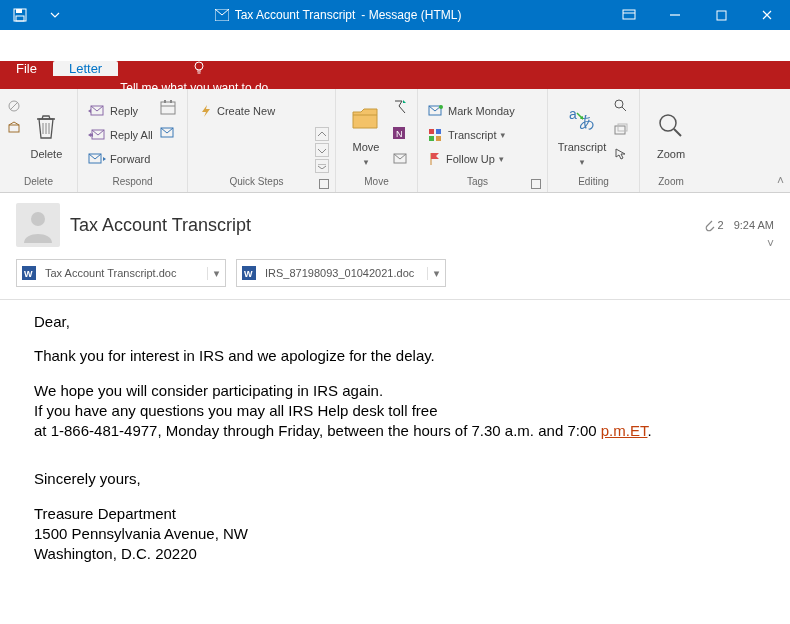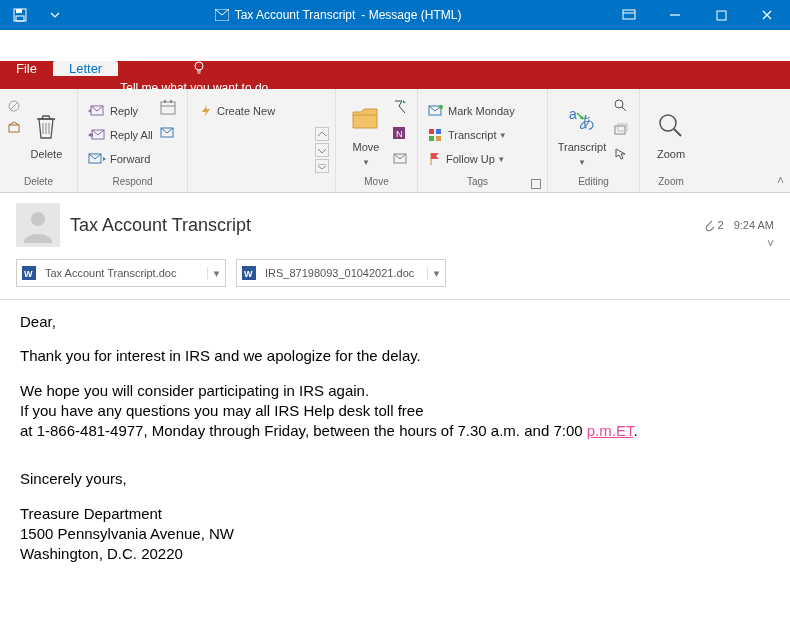--- a/index.html
+++ b/index.html
@@ -36,24 +36,24 @@
 .avatar { width: 44px; height: 44px; background: #e6e6e6; border-radius: 2px; display:flex; align-items:center; justify-content:center; margin-right: 10px; }
 .subject { font-size: 18px; color: #333; }
 .headright { margin-left: auto; display: flex; align-items: center; gap: 10px; color: #666; font-size: 11px; }
 .attachments { padding: 6px 16px 12px 16px; display: flex; gap: 10px; border-bottom: 1px solid #e0e0e0; }
 .att { border: 1px solid #cfcfcf; background: #fff; height: 28px; display: flex; align-items: center; font-size: 11px; color: #555; width: 210px; }
 .att .att-icon { width: 24px; display:flex; align-items:center; justify-content:center; }
 .att .att-name { flex:1; padding: 0 4px; white-space: nowrap; overflow: hidden; text-overflow: ellipsis; }
 .att .att-drop { width: 18px; text-align: center; border-left: 1px solid #e0e0e0; color:#777; }
 
 
-.msgbody { padding: 12px 20px; font-family: "Times New Roman", serif; font-size: 15px; color: #000; line-height: 1.35; }
+.msgbody { padding: 12px 12px; font-family: "Times New Roman", serif; font-size: 15px; color: #000; line-height: 1.35; margin-left: 22px; }
 .msgbody p { margin-bottom: 14px; }
 .msgbody .tight { margin-bottom: 0; }
-.msgbody a { color: #ec4899; text-decoration: underline; }
+.msgbody a { color: #c2410c; text-decoration: underline; }
 
 
 svg { display: block; }
 .drop-caret { font-size: 9px; color: #666; }
 </style>
 </head>
 <body>
 
 <div class="titlebar">
   <div class="save-btn">
@@ -204,20 +204,24 @@
             <svg width="8" height="5">
               <path d="M0 1 L4 5 L8 1" stroke="#888" fill="none"></path>
             </svg>
           </div>
         <div style="width:14px;height:14px;border:1px solid #c8c8c8;display:flex;align-items:center;justify-content:center">
             <svg width="8" height="5">
               <path d="M0 0 H8 M0 2 L4 5 L8 2" stroke="#888" fill="none"></path>
             </svg>
           </div>
       </div>
+    </div>
+    <div style="display:flex; align-items:flex-end;">
+      <div class="group-label" style="flex:1">Quick Steps</div>
+      <div class="dialog-launcher"></div>
     </div>
   </div>
 
   <div class="ribbon-group" style="width:82px">
     <div class="group-body">
       <div class="big-btn">
         <div class="icon-slot">
           <svg width="30" height="26" viewBox="0 0 30 26">
               <path d="M2 6 L10 6 L13 3 L26 3 L26 22 L2 22 Z" fill="#f3c268" stroke="#c89a3c"></path>
               <path d="M2 9 H26" stroke="#c89a3c"></path>

